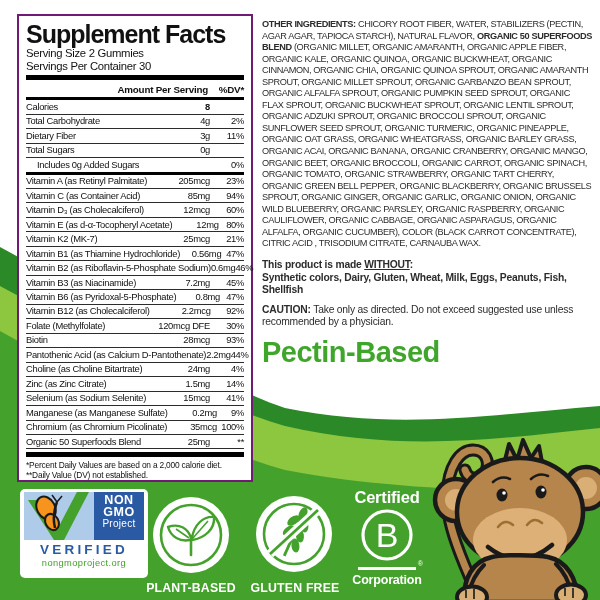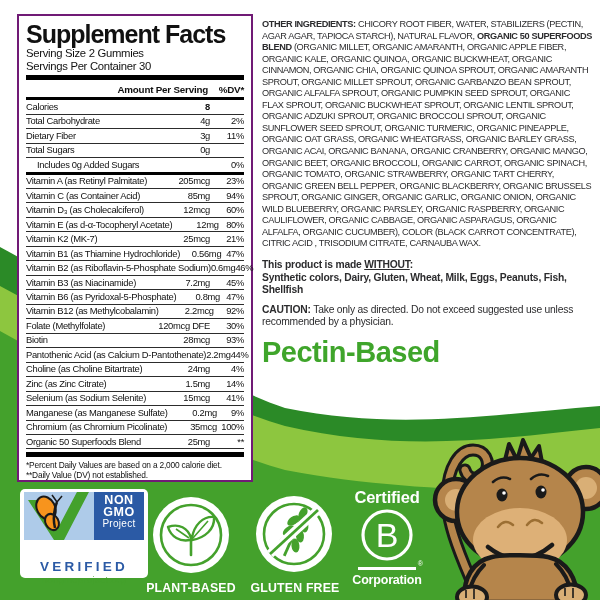--- a/index.html
+++ b/index.html
@@ -42,21 +42,21 @@
 
   
   .nongmo{position:absolute;left:20px;top:489px;width:128px;height:89px;background:#fff;
           border-radius:5px;box-sizing:border-box;padding:3px 4px;}
   .nongmo-top{display:flex;height:48px;}
   .nongmo-sky{width:70px;background:#AECBE9;position:relative;overflow:hidden;}
   .nongmo-blue{flex:1;background:#2B5AA5;color:#fff;text-align:center;padding-top:2px;}
   .nongmo-blue .b1{font-size:12.5px;font-weight:800;line-height:12px;letter-spacing:0.5px;}
   .nongmo-blue .b3{font-size:10px;line-height:11px;letter-spacing:0.3px;}
   .nongmo-verified{color:#2B5AA5;font-weight:800;font-size:13.5px;letter-spacing:3.2px;
-                   text-align:center;line-height:17px;margin-top:18px;white-space:nowrap;}
+                   text-align:center;line-height:17px;margin-top:1px;white-space:nowrap;}
   .nongmo-url{color:#44A12C;font-size:9.3px;letter-spacing:0.4px;text-align:center;line-height:11px;}
 
   .badge-label{position:absolute;color:#fff;font-weight:800;font-size:12.3px;letter-spacing:0.2px;
                text-align:center;white-space:nowrap;}
   .pb-badge{position:absolute;left:152px;top:496px;}
   .gf-badge{position:absolute;left:255px;top:495px;}
 
   .bcorp{position:absolute;left:347px;top:488px;width:80px;color:#fff;text-align:center;}
   .bcorp .cert{font-size:16.5px;font-weight:800;letter-spacing:-0.2px;line-height:18px;}
   .bcorp .rule{position:relative;width:58px;height:3px;background:#fff;margin:4px auto 3px auto;}
@@ -152,21 +152,21 @@
           <span class="f-name">Vitamin B3 (as Niacinamide)</span>
           <span class="f-amt">7.2mg</span>
           <span class="f-dv">45%</span>
         </div>
         <div class="f-row">
           <span class="f-name">Vitamin B6 (as Pyridoxal-5-Phosphate)</span>
           <span class="f-amt">0.8mg</span>
           <span class="f-dv">47%</span>
         </div>
         <div class="f-row">
-          <span class="f-name">Vitamin B12 (as Methylcobalamin)</span>
+          <span class="f-name">Vitamin B12 (as Cholecalciferol)</span>
           <span class="f-amt">2.2mcg</span>
           <span class="f-dv">92%</span>
         </div>
         <div class="f-row">
           <span class="f-name">Folate (Methylfolate)</span>
           <span class="f-amt">120mcg DFE</span>
           <span class="f-dv">30%</span>
         </div>
         <div class="f-row">
           <span class="f-name">Biotin</span>

